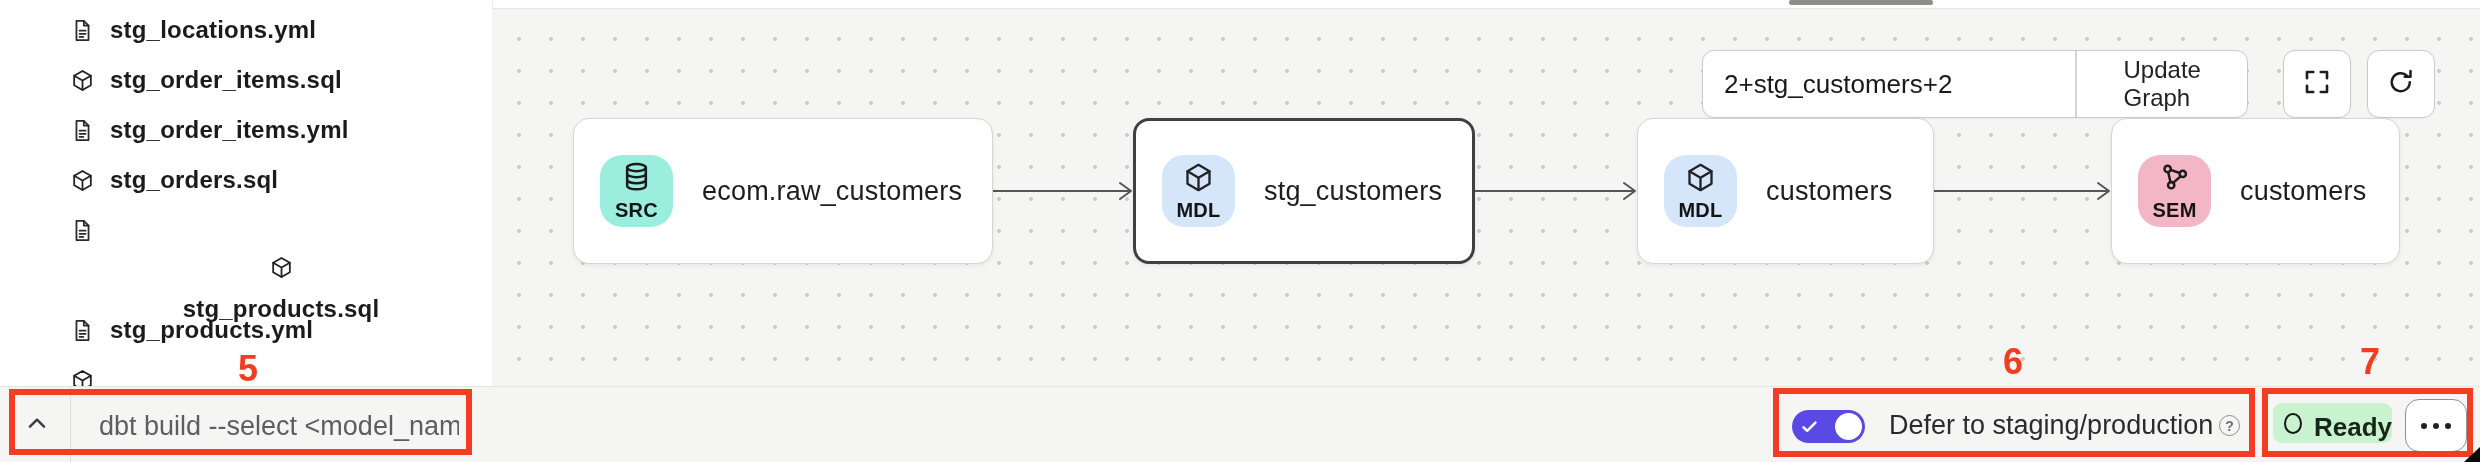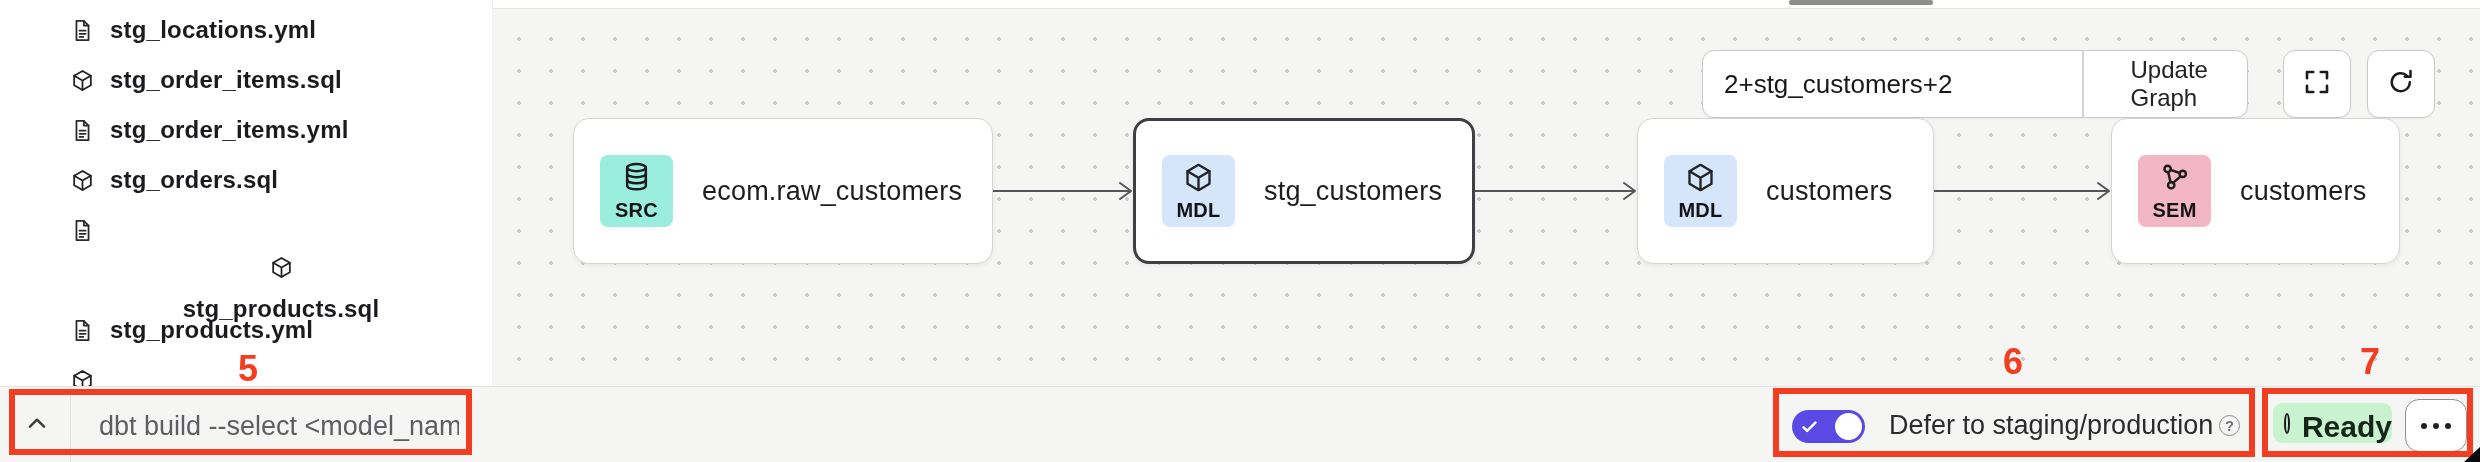--- a/index.html
+++ b/index.html
@@ -19,35 +19,35 @@
   .canvas{position:absolute;left:492px;top:8px;right:0;height:378px;background:var(--canvas-bg,#f5f5f4);
           border-top:1px solid #e7e6e3;
           background-image:radial-gradient(circle,#cccccb 1.6px,transparent 1.8px);
           background-size:32px 32px;background-position:11px 14px;}
   .scroll-thumb{position:absolute;left:1789px;top:0;width:144px;height:5px;background:#908e8b;border-radius:2px;}
   .selector-group{position:absolute;left:1210px;top:41px;width:546px;height:68px;background:#fff;
                   border:1.5px solid #c9c9cd;border-radius:12px;box-sizing:border-box;display:flex;
                   box-shadow:0 1px 2px rgba(0,0,0,.04);}
   .selector-input{flex:none;width:344px;border:none;outline:none;background:transparent;
                   font-family:"Liberation Sans",sans-serif;font-size:26px;color:#19191c;
-                  padding:0 14px 0 21px;border-radius:12px 0 0 12px;}
+                  padding:0 7px 0 21px;border-radius:12px 0 0 12px;}
   .selector-divider{flex:none;width:1.5px;background:#d5d5d8;}
   .update-btn{flex:1;display:flex;align-items:center;justify-content:center;font-size:24px;
               font-weight:400;color:#232327;cursor:pointer;border-radius:0 12px 12px 0;margin-left:47px;}
   .sq-btn{position:absolute;top:41px;width:68px;height:68px;background:#fff;border:1.5px solid #c9c9cd;
           border-radius:12px;box-sizing:border-box;display:flex;align-items:center;justify-content:center;
           cursor:pointer;box-shadow:0 1px 2px rgba(0,0,0,.04);}
   .sq-btn svg{width:30px;height:30px;}
 
   
   .node{position:absolute;top:109px;height:146px;background:#fff;border:1.5px solid #d7d5d2;
         border-radius:16px;box-sizing:border-box;display:flex;align-items:center;gap:29px;
         padding-left:26px;box-shadow:0 2px 5px rgba(0,0,0,.06);cursor:pointer;}
   .node.selected{border:3px solid #3f3f44;}
-  .badge{flex:none;width:73px;height:72px;border-radius:8px;display:flex;flex-direction:column;
+  .badge{flex:none;width:73px;height:72px;border-radius:22px;display:flex;flex-direction:column;
          align-items:center;justify-content:center;gap:1px;}
   .badge svg{width:33px;height:33px;}
   .badge .btype{font-size:20px;font-weight:600;letter-spacing:.3px;color:#141416;
                 font-family:"Liberation Sans",sans-serif;}
   .nlabel{font-size:27px;font-weight:500;color:#1d1d20;letter-spacing:.2px;white-space:nowrap;}
   .edge{position:absolute;top:169px;height:26px;}
 
   
   .bottom-bar{position:absolute;left:0;top:386px;width:2480px;height:76px;background:#f5f5f4;
               border-top:1px solid #e4e3e0;box-sizing:border-box;}
@@ -65,21 +65,21 @@
   .toggle .chk{position:absolute;left:8px;top:7px;width:19px;height:19px;}
   .defer-label{position:absolute;left:1889px;top:0;height:76px;display:flex;align-items:center;
                font-size:27px;color:#2b2b2f;}
   .help-icon{position:absolute;left:2219px;top:28px;width:21px;height:21px;border:1.8px solid #8d8d92;
              border-radius:50%;box-sizing:border-box;display:flex;align-items:center;justify-content:center;
              font-size:14px;font-weight:700;color:#6e6e74;cursor:pointer;}
   .ready-badge{position:absolute;left:2273px;top:16px;width:119px;height:40px;border-radius:9px;
                background:var(--ready-bg,#c9f2cf);display:flex;align-items:center;gap:12px;
                padding-left:11px;box-sizing:border-box;cursor:pointer;}
   .ready-badge .rcircle{width:21px;height:21px;border:2.5px solid #17171a;border-radius:50%;box-sizing:border-box;}
-  .ready-badge .rtext{font-size:30px;font-weight:600;color:#17251b;margin-top:8px;}
+  .ready-badge .rtext{font-size:26px;font-weight:600;color:#17251b;margin-top:8px;}
   .more-btn{position:absolute;left:2405px;top:12px;width:62px;height:53px;background:#fff;
             border:1.5px solid #909095;border-radius:14px;box-sizing:border-box;display:flex;
             align-items:center;justify-content:center;gap:6px;cursor:pointer;}
   .more-btn i{width:6px;height:6px;border-radius:50%;background:#222226;}
 
   
   .anno-box{position:absolute;border:6px solid var(--annotation,#f23d20);box-sizing:border-box;z-index:20;}
   .anno-num{position:absolute;font-size:36px;font-weight:700;color:var(--annotation,#f23d20);z-index:20;line-height:1;}
   #box5{left:9px;top:389px;width:463px;height:66px;}
   #box6{left:1773px;top:388px;width:482px;height:69px;}

